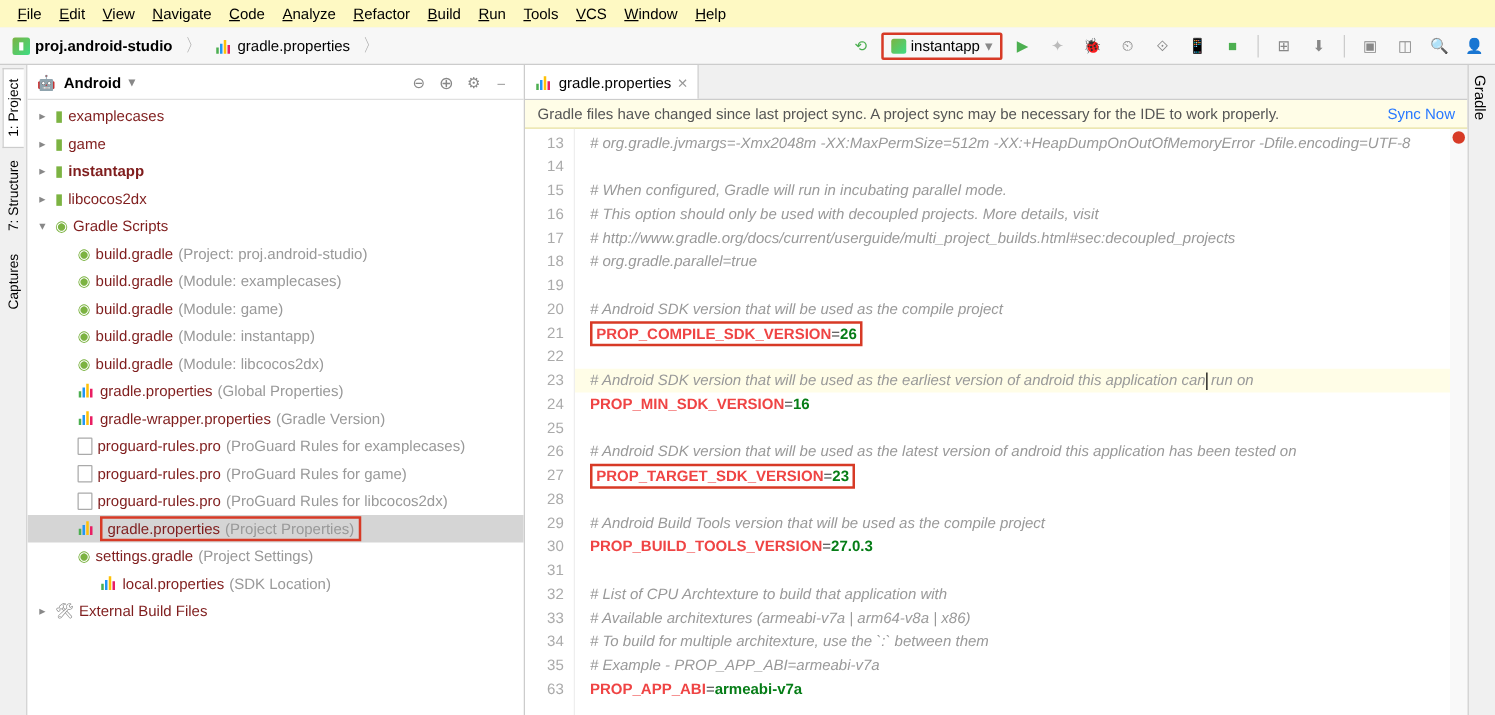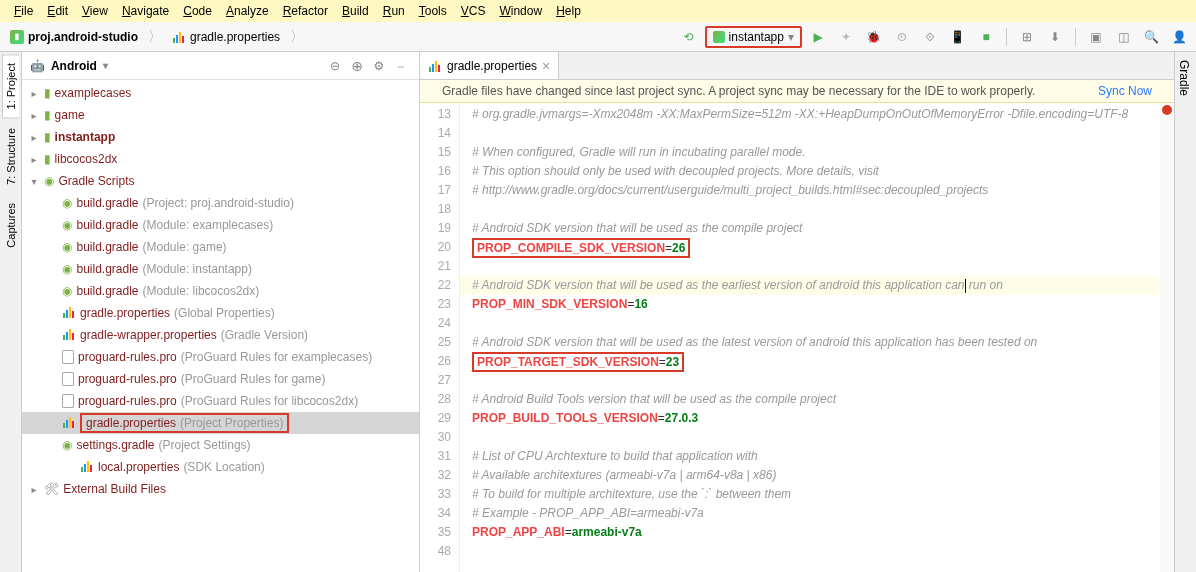--- a/index.html
+++ b/index.html
@@ -30,21 +30,21 @@
     .tree-item .arrow { width: 12px; text-align: center; color: #888; font-size: 10px; }
     .tree-item .name { color: #7f1d1d; }
     .tree-item .hint { color: #999; font-style: normal; }
     .tree-item.bold .name { font-weight: bold; }
     .tree-highlight { border: 2px solid #d73a26; display: inline-flex; align-items: center; gap: 4px; padding: 0 4px; height: 20px;}
     .icon-file { width: 12px; height: 14px; background: #fff; border: 1px solid #aaa; border-radius: 1px; position: relative; }
     .editor-area { flex: 1; display: flex; flex-direction: column; background: #fff; }
     .editor-tabs { display: flex; border-bottom: 1px solid #ccc; background: #f0f0f0; height: 28px; }
     .editor-tab { display: flex; align-items: center; gap: 5px; padding: 4px 8px; background: #fff; border-right: 1px solid #ccc; }
     .editor-tab .close { color: #999; cursor: pointer; font-size: 14px;}
-    .sync-banner { background: #fffde7; display: flex; align-items: center; padding: 4px 22px; border-bottom: 1px solid #e6e0a0; }
+    .sync-banner { background: #fffde7; display: flex; align-items: center; padding: 4px 10px; border-bottom: 1px solid #e6e0a0; }
     .sync-banner .msg { flex: 1; color: #555; }
     .sync-banner .action { color: #2979ff; cursor: pointer; margin-left: 10px; }
     .editor-body { flex: 1; display: flex; overflow: hidden; position: relative; font-family: 'Consolas','Courier New',monospace; font-size: 12px; }
     .line-numbers { width: 40px; background: #fff; text-align: right; padding: 2px 8px 2px 0; color: #aaa; user-select: none; border-right: 1px solid #eee;}
     .line-numbers div { height: 19px; line-height: 19px; }
     .code { flex: 1; padding: 2px 12px; overflow: hidden; position:relative; }
     .code-line { height: 19px; line-height: 19px; white-space: pre; color: #333; }
     .comment { color: #999; font-style: italic; }
     .key { color: #ef4444; font-weight: bold; }
     .val { color: #067d17; font-weight: bold; }
@@ -311,28 +311,29 @@
           <div>26</div>
           <div>27</div>
           <div>28</div>
           <div>29</div>
           <div>30</div>
           <div>31</div>
           <div>32</div>
           <div>33</div>
           <div>34</div>
           <div>35</div>
-          <div>48</div>
+          <div>63</div>
         </div>
       <div class="code" id="code">
           <div class="code-line"><span class="comment"># org.gradle.jvmargs=-Xmx2048m -XX:MaxPermSize=512m -XX:+HeapDumpOnOutOfMemoryError -Dfile.encoding=UTF-8</span></div>
           <div class="code-line">&nbsp;</div>
           <div class="code-line"><span class="comment"># When configured, Gradle will run in incubating parallel mode.</span></div>
           <div class="code-line"><span class="comment"># This option should only be used with decoupled projects. More details, visit</span></div>
           <div class="code-line"><span class="comment"># http://www.gradle.org/docs/current/userguide/multi_project_builds.html#sec:decoupled_projects</span></div>
+          <div class="code-line"><span class="comment"># org.gradle.parallel=true</span></div>
           <div class="code-line">&nbsp;</div>
           <div class="code-line"><span class="comment"># Android SDK version that will be used as the compile project</span></div>
           <div class="code-line"><span class="code-box"><span class="key">PROP_COMPILE_SDK_VERSION</span>=<span class="val">26</span></span></div>
           <div class="code-line">&nbsp;</div>
           <div class="code-line" style="background: rgb(255, 253, 231); margin: 0px -12px; padding: 0px 12px;"><span class="comment"># Android SDK version that will be used as the earliest version of android this application can<span class="cursor"></span> run on</span></div>
           <div class="code-line"><span class="key">PROP_MIN_SDK_VERSION</span>=<span class="val">16</span></div>
           <div class="code-line">&nbsp;</div>
           <div class="code-line"><span class="comment"># Android SDK version that will be used as the latest version of android this application has been tested on</span></div>
           <div class="code-line"><span class="code-box"><span class="key">PROP_TARGET_SDK_VERSION</span>=<span class="val">23</span></span></div>
           <div class="code-line">&nbsp;</div>

